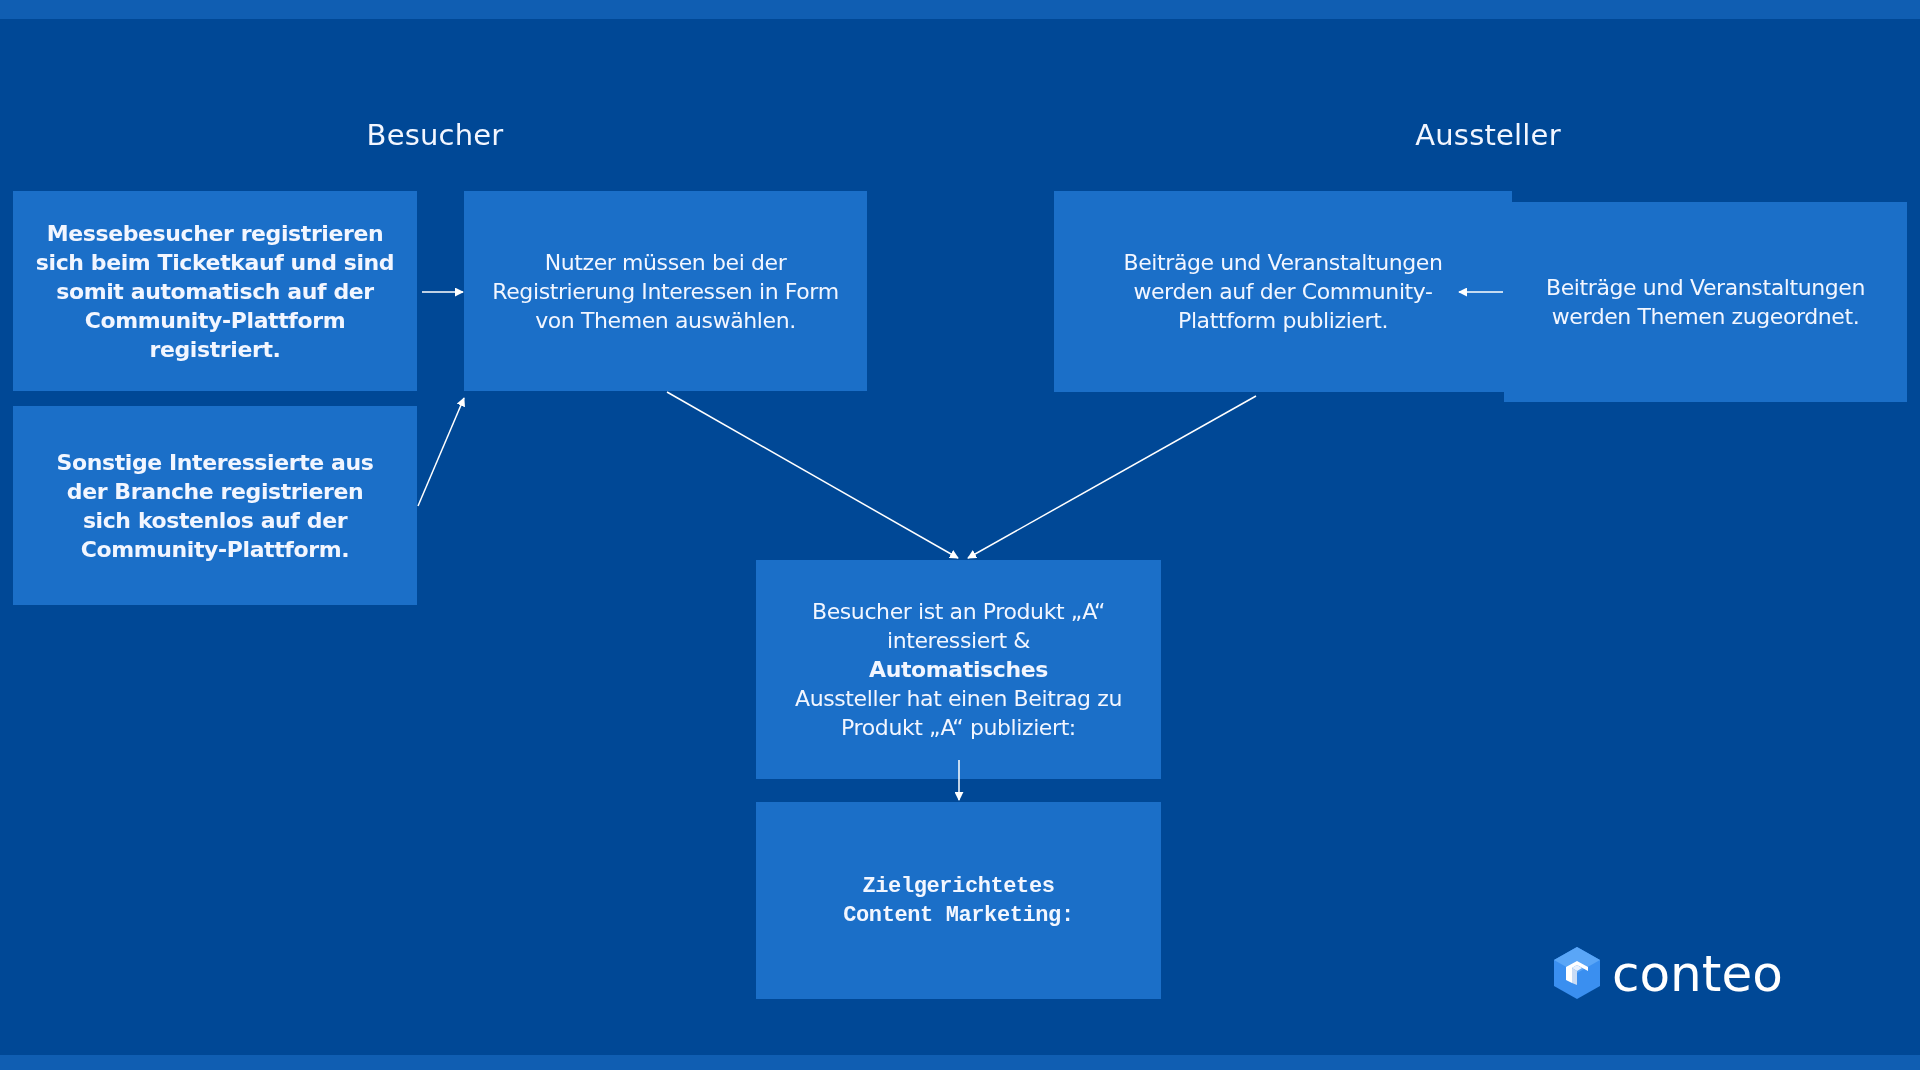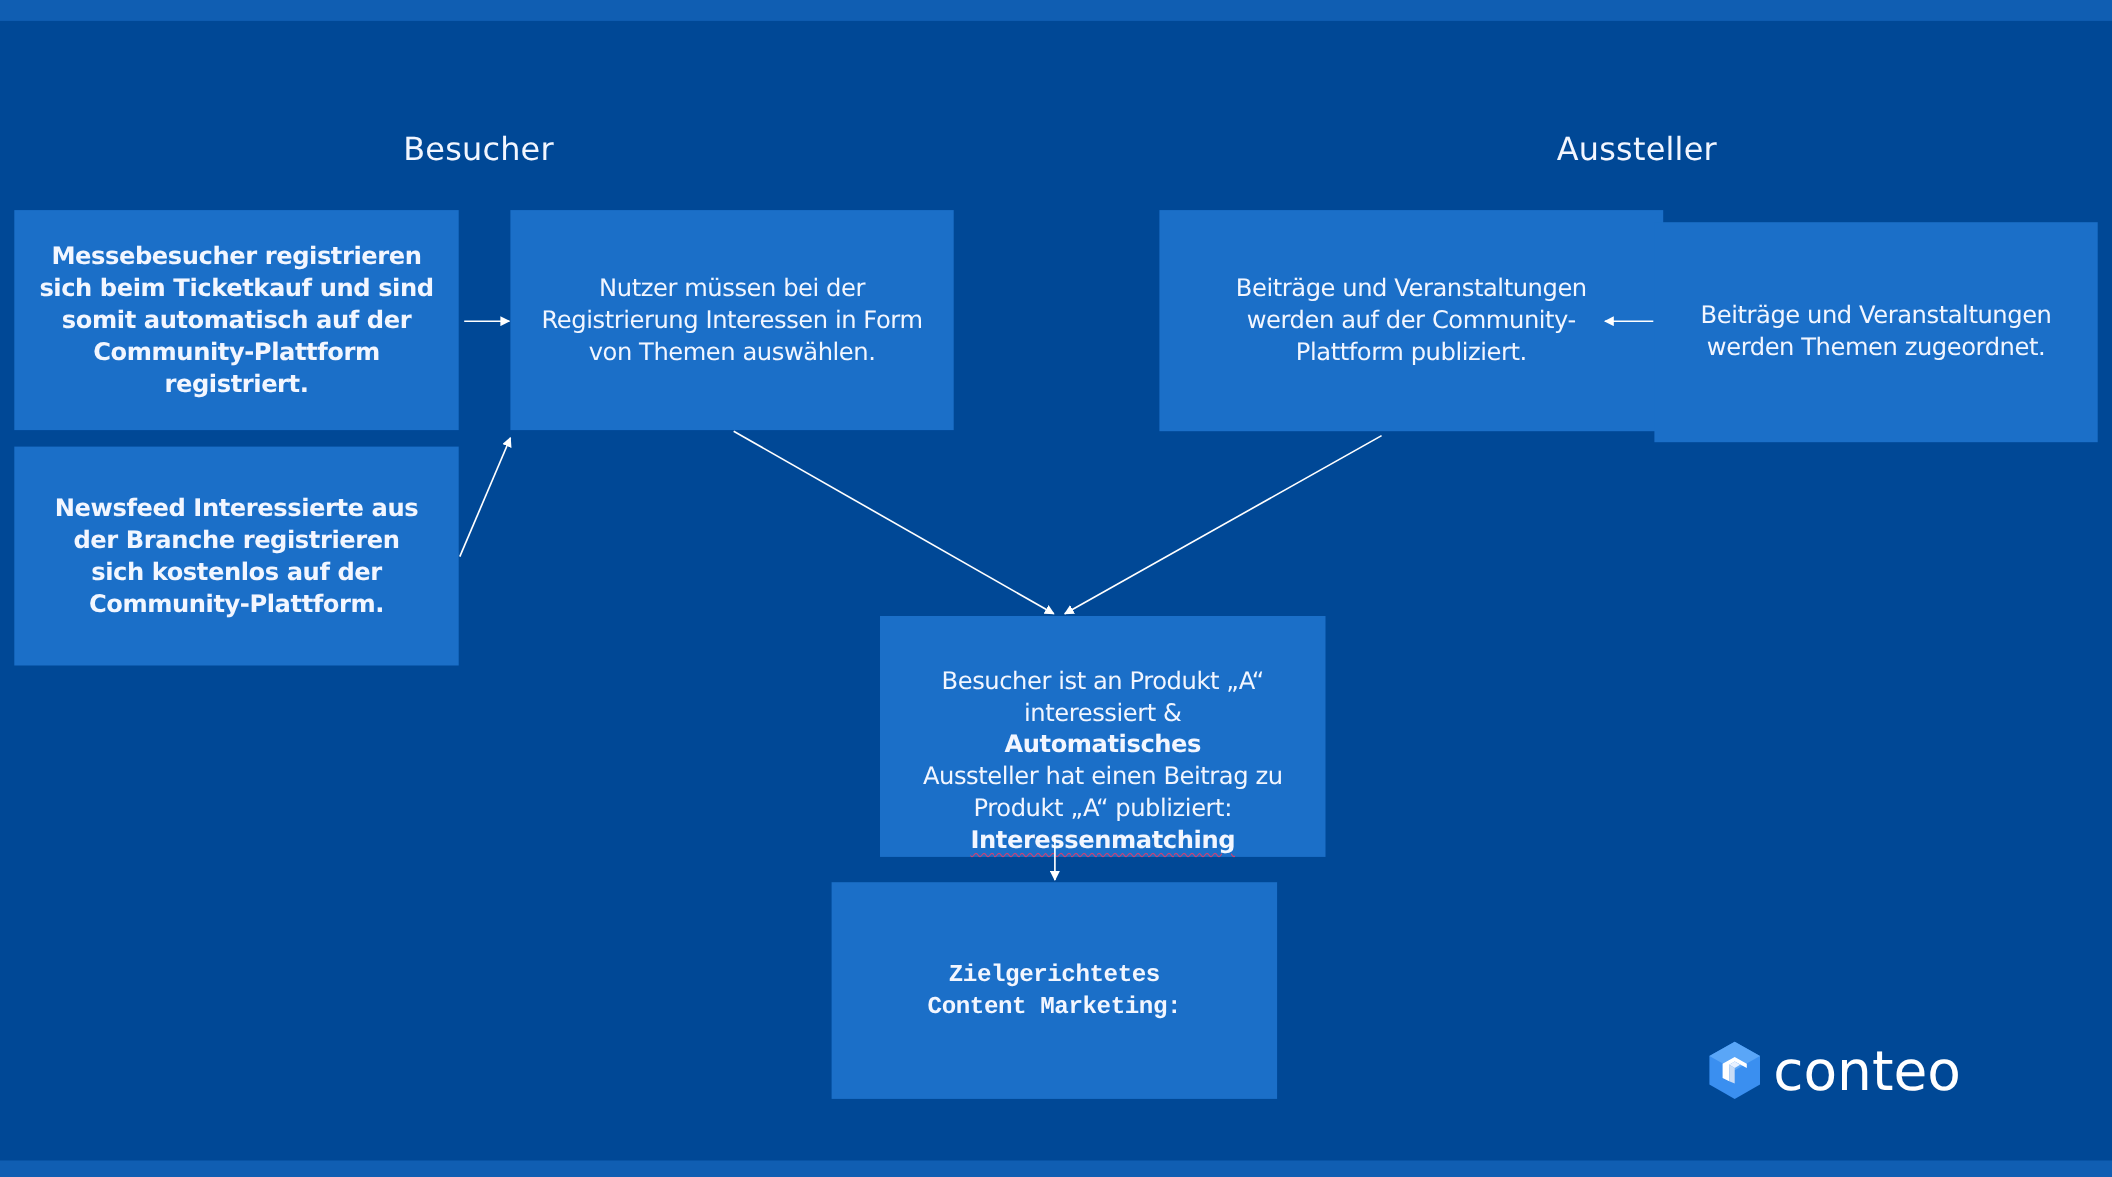--- a/index.html
+++ b/index.html
@@ -39,42 +39,41 @@
 <div class="section-title" style="left:1338px;">Aussteller</div>
 
 <div class="box" style="left:13px; top:191px; width:404px; height:200px;">
   <div>
     <b>Messebesucher</b><span> registrieren sich beim Ticketkauf und sind somit automatisch auf der Community-Plattform registriert.</span>
   </div>
 </div>
 
 <div class="box" style="left:13px; top:406px; width:404px; height:199px; padding:0 34px;">
   <div>
-    <b>Newsfeed Interessierte</b><span> aus der Branche registrieren sich kostenlos auf der Community-Plattform.</span>
+    <b>Sonstige Interessierte</b><span> aus der Branche registrieren sich kostenlos auf der Community-Plattform.</span>
   </div>
 </div>
 
 <div class="box" style="left:464px; top:191px; width:403px; height:200px;">
   <div>Nutzer müssen bei der Registrierung Interessen in Form von Themen auswählen.</div>
 </div>
 
 <div class="box" style="left:1054px; top:191px; width:458px; height:201px; padding:0 40px;">
   <div>Beiträge und Veranstaltungen werden auf der Community-Plattform publiziert.</div>
 </div>
 
 <div class="box" style="left:1504px; top:202px; width:403px; height:200px; padding:0 36px;">
   <div>Beiträge und Veranstaltungen werden Themen zugeordnet.</div>
 </div>
 
-<div class="box" style="left:800px; top:560px; width:405px; height:219px; padding:0 28px;align-items:flex-end;">
+<div class="box" style="left:756px; top:560px; width:405px; height:219px; padding:0 28px;">
   <div>
     <div style="padding:0 26px;">Besucher ist an Produkt „A“ interessiert &amp;</div>
     <div style="font-weight:bold;">Automatisches</div>
     <div>Aussteller hat einen Beitrag zu Produkt „A“ publiziert:</div>
-    <div style="font-weight:bold;"><span class="squiggle">Interessenmatching</span></div>
   </div>
 </div>
 
 <div class="box" style="left:756px; top:802px; width:405px; height:197px; padding:0 16px;">
   <div>
     <div style="font-weight:bold; padding:0 60px;font-family:Liberation Mono, monospace;">Zielgerichtetes Content Marketing:</div>
   </div>
 </div>
 
 <svg class="arrows" viewBox="0 0 1920 1070">

